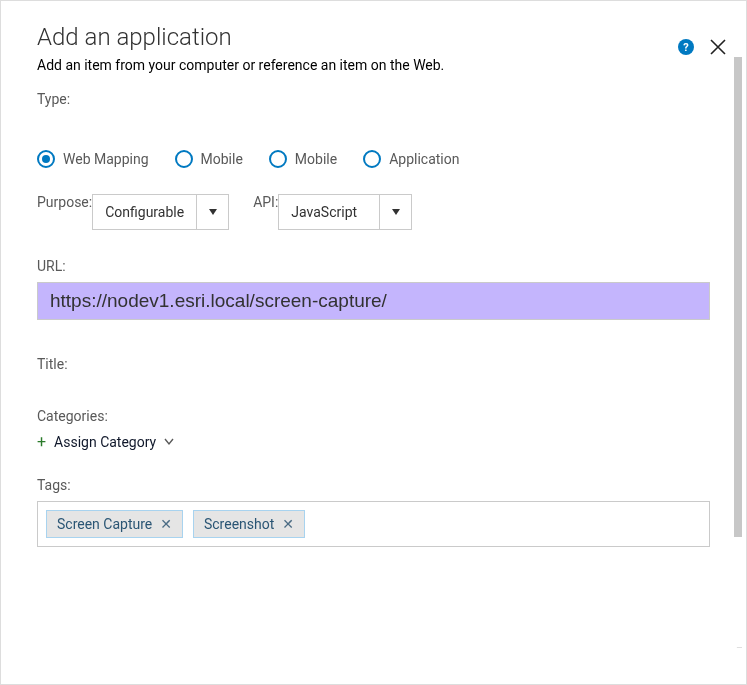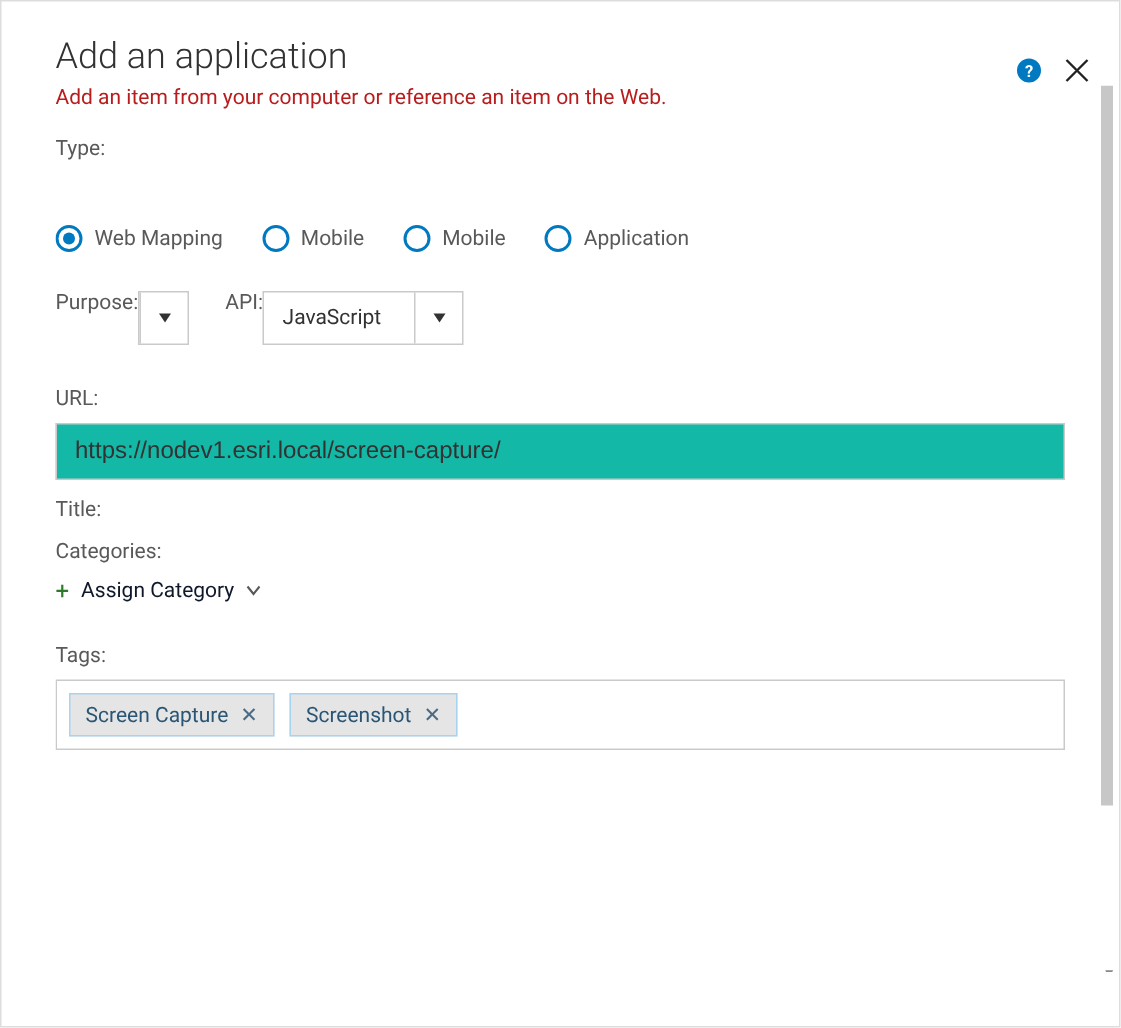--- a/index.html
+++ b/index.html
@@ -44,21 +44,21 @@
       align-items: center;
       justify-content: center;
       color: #fff;
       font-size: 11px;
       font-weight: bold;
     }
     .close-x svg { display:block; }
     .close-x { cursor:pointer; }
     .subtitle {
       font-size: 14px;
-      color: #b91c1c;
+      color: #000000;
       margin-bottom: 18px;
     }
     .scroll-area {
       position: relative;
       padding-right: 36px;
       height: calc(100% - 60px);
       overflow: hidden;
     }
     .fake-scrollbar {
       position: absolute;
@@ -130,25 +130,25 @@
       display:flex; align-items:center; justify-content:center;
       border-left: 1px solid #cacaca;
       cursor:pointer;
     }
     .select-btn svg, .assign-chev svg { display:block; }
     .text-input {
       width: 100%;
       height: 38px;
       border: 1px solid #cacaca;
       padding: 0 12px;
-      font-size: 16px;
-      color: #323232;
-      background:#14b8a6;
-    }
-    .form-group { margin-bottom: 12px; }
+      font-size: 19px;
+      color: #323232;
+      background:#c4b5fd;
+    }
+    .form-group { margin-bottom: 36px; }
     .assign-cat {
       display:flex;
       align-items:center;
       gap: 8px;
       color: #2b622b;
       cursor:pointer;
       margin-bottom: 26px;
     }
     .assign-cat .plus { font-size:16px; font-weight:400; color:#2b7b2b; }
     .assign-cat .label { color:#0f172a; }
@@ -210,20 +210,21 @@
       <div class="radio-item">
         <span class="radio-outer"></span>
         <span class="radio-label">Application</span>
       </div>
     </div>
 
     <div class="row-selects">
       <div class="select-wrap">
         <span class="field-label">Purpose:</span>
         <div class="select-box">
+          <span class="select-value">Configurable</span>
           <span class="select-btn">
             <svg width="10" height="10" viewBox="0 0 10 10">
                 <path d="M1 2 L5 8 L9 2 Z" fill="#323232"></path>
               </svg>
           </span>
         </div>
       </div>
       <div class="select-wrap">
         <span class="field-label">API:</span>
         <div class="select-box">

